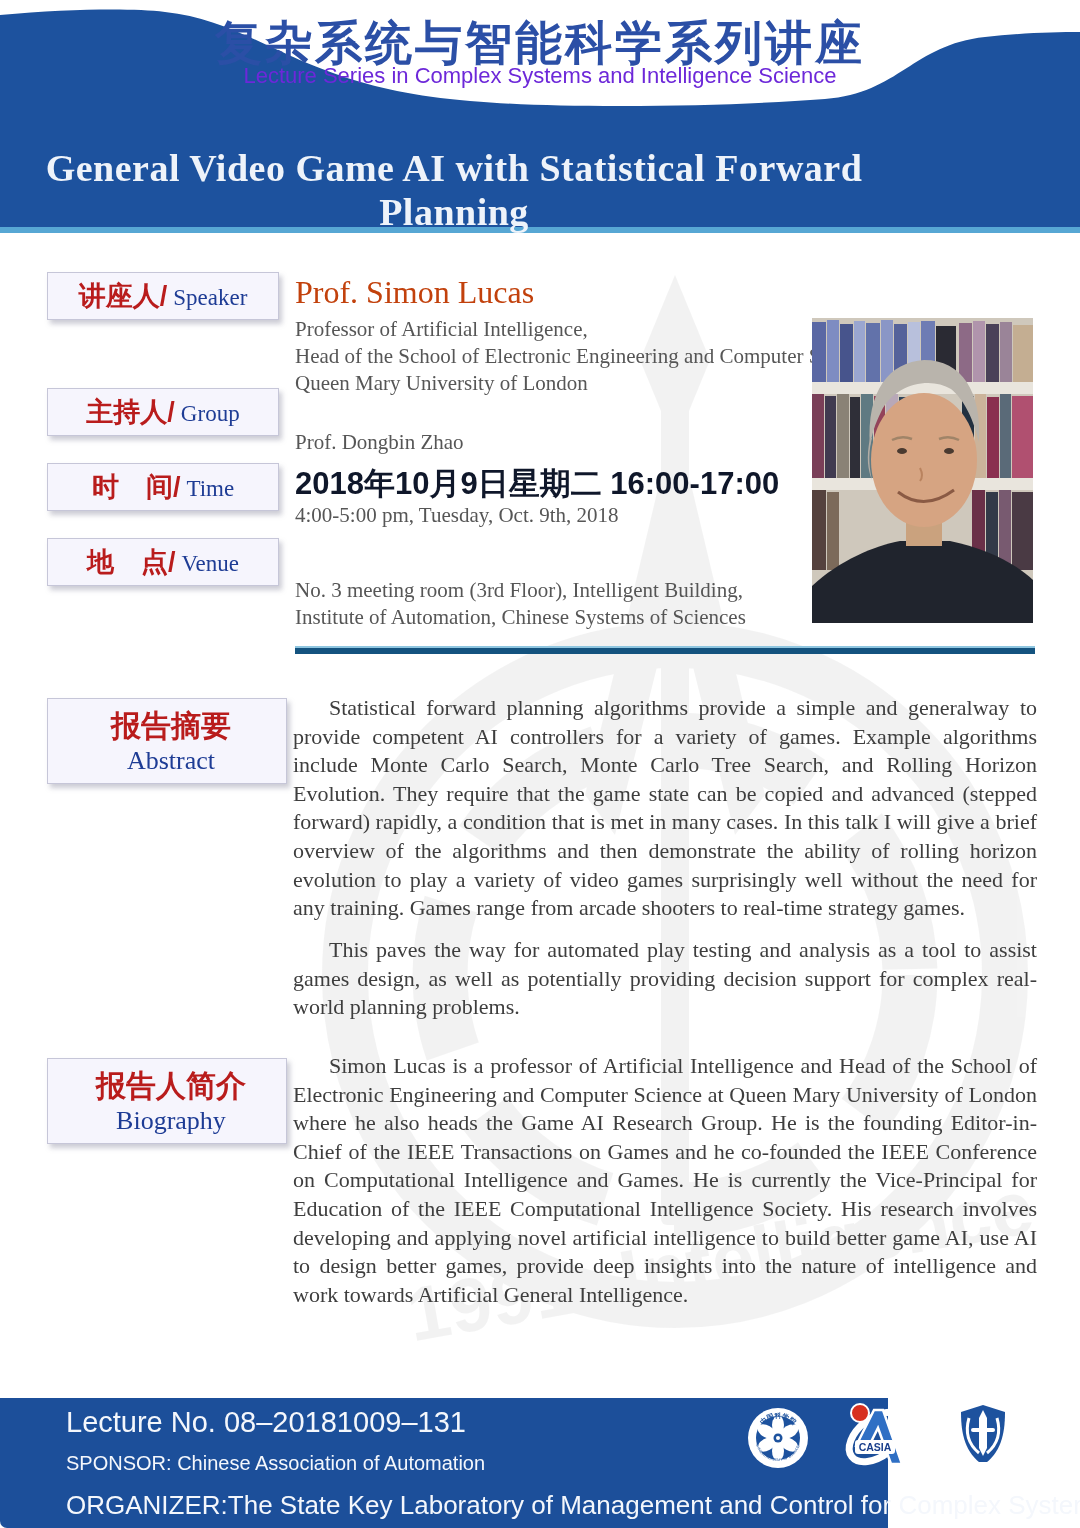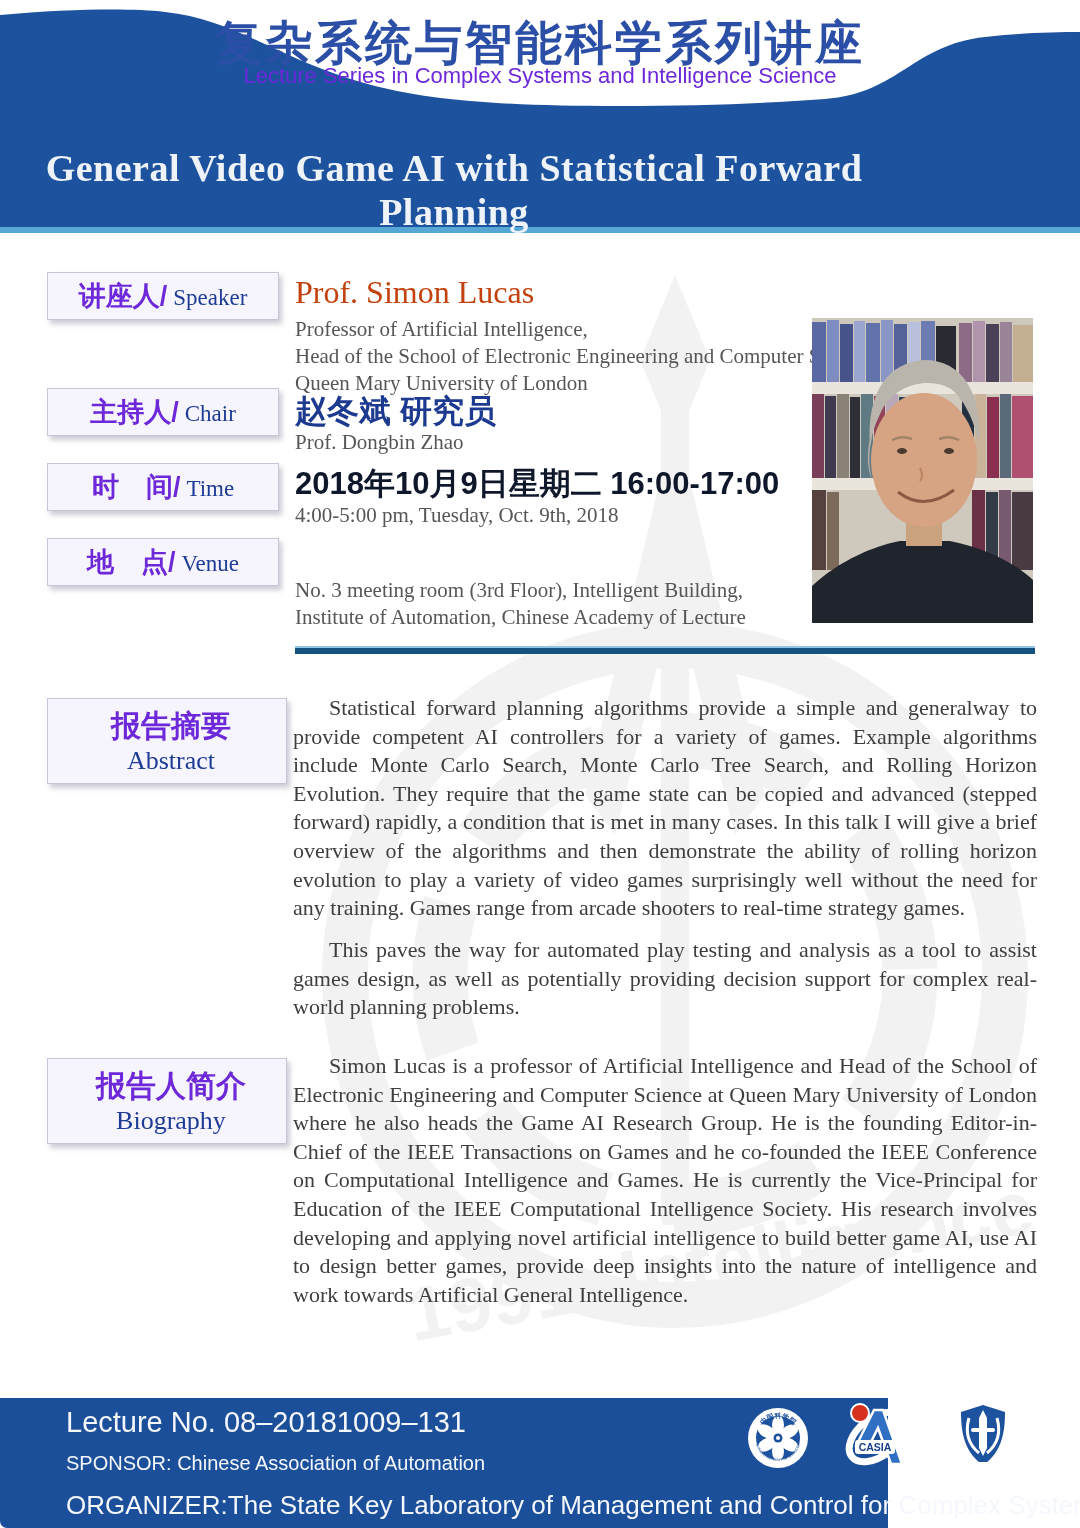--- a/index.html
+++ b/index.html
@@ -17,21 +17,21 @@
              font-family:"Liberation Serif","DejaVu Serif",serif;font-size:38px;font-weight:bold;
              color:#eef3fa;z-index:3;letter-spacing:.5px;}
 
   
   .watermark{position:absolute;left:285px;top:275px;z-index:0;pointer-events:none;}
 
   
   .info-label{position:absolute;left:47px;width:230px;height:46px;line-height:46px;
               background:#f6f5fd;border:1px solid #c6c6d8;box-shadow:3px 4px 5px rgba(110,110,135,.35);
               text-align:center;z-index:2;}
-  .info-label .lbl-zh{font-size:27px;font-weight:bold;color:#6d28d9;}
+  .info-label .lbl-zh{font-size:27px;font-weight:bold;color:#b91c1c;}
   .info-label .lbl-en{font-family:"Liberation Serif","DejaVu Serif",serif;font-size:23px;color:#1e3c95;margin-left:6px;}
   .info-label.two-line{height:auto;line-height:normal;padding:8px 0 6px 8px;}
   .info-label.two-line .lbl-zh{display:block;font-size:30px;line-height:38px;}
   .info-label.two-line .lbl-en{display:block;font-size:26px;line-height:32px;margin-left:0;}
 
   
   .val{position:absolute;left:295px;width:745px;z-index:2;}
   .main-serif{font-family:"Liberation Serif","DejaVu Serif",serif;font-size:32px;color:#c2410c;}
   .main-cjk{font-size:31px;color:#0f172a;font-weight:bold;}
   .main-chair{font-size:32px;color:#1d3a91;font-weight:bold;}
@@ -87,41 +87,40 @@
     <span class="lbl-zh">讲座人/</span><span class="lbl-en">Speaker</span>
   </div>
   <div class="val main-serif" style="top:274px">Prof. Simon Lucas</div>
   <div class="val sub" style="top:316px">
     <div>Professor of Artificial Intelligence,</div>
     <div>Head of the School of Electronic Engineering and Computer Science,</div>
     <div>Queen Mary University of London</div>
   </div>
 
   <div class="info-label" style="top:388px">
-    <span class="lbl-zh">主持人/</span><span class="lbl-en">Chair</span>
-  </div>
-  <div class="val main-chair" style="top:390px">赵冬斌 研究员</div>
+    <span class="lbl-zh">主持人/</span><span class="lbl-en">Group</span>
+  </div>
   <div class="val sub" style="top:429px">
     <div>Prof. Dongbin Zhao</div>
   </div>
 
   <div class="info-label" style="top:463px">
     <span class="lbl-zh">时　间/</span><span class="lbl-en">Time</span>
   </div>
   <div class="val main-cjk" style="top:463px">2018年10月9日星期二 16:00-17:00</div>
   <div class="val sub" style="top:502px">
     <div>4:00-5:00 pm, Tuesday, Oct. 9th, 2018</div>
   </div>
 
   <div class="info-label" style="top:538px">
     <span class="lbl-zh">地　点/</span><span class="lbl-en">Venue</span>
   </div>
   <div class="val sub" style="top:577px">
     <div>No. 3 meeting room (3rd Floor),  Intelligent Building,</div>
-    <div>Institute of Automation, Chinese Academy of Lecture</div>
+    <div>Institute of Automation, Chinese Systems of Sciences</div>
   </div>
 
   <svg class="photo" viewBox="0 0 221 305">
     <rect width="221" height="305" fill="#cfc8bc"></rect>
 
     <g>
       <rect x="0" y="4" width="14" height="60" fill="#5a68a4"></rect>
         <rect x="15" y="2" width="12" height="62" fill="#7e8cc2"></rect>
       <rect x="28" y="6" width="13" height="58" fill="#47548c"></rect>
         <rect x="42" y="3" width="11" height="61" fill="#9aa6d0"></rect>

